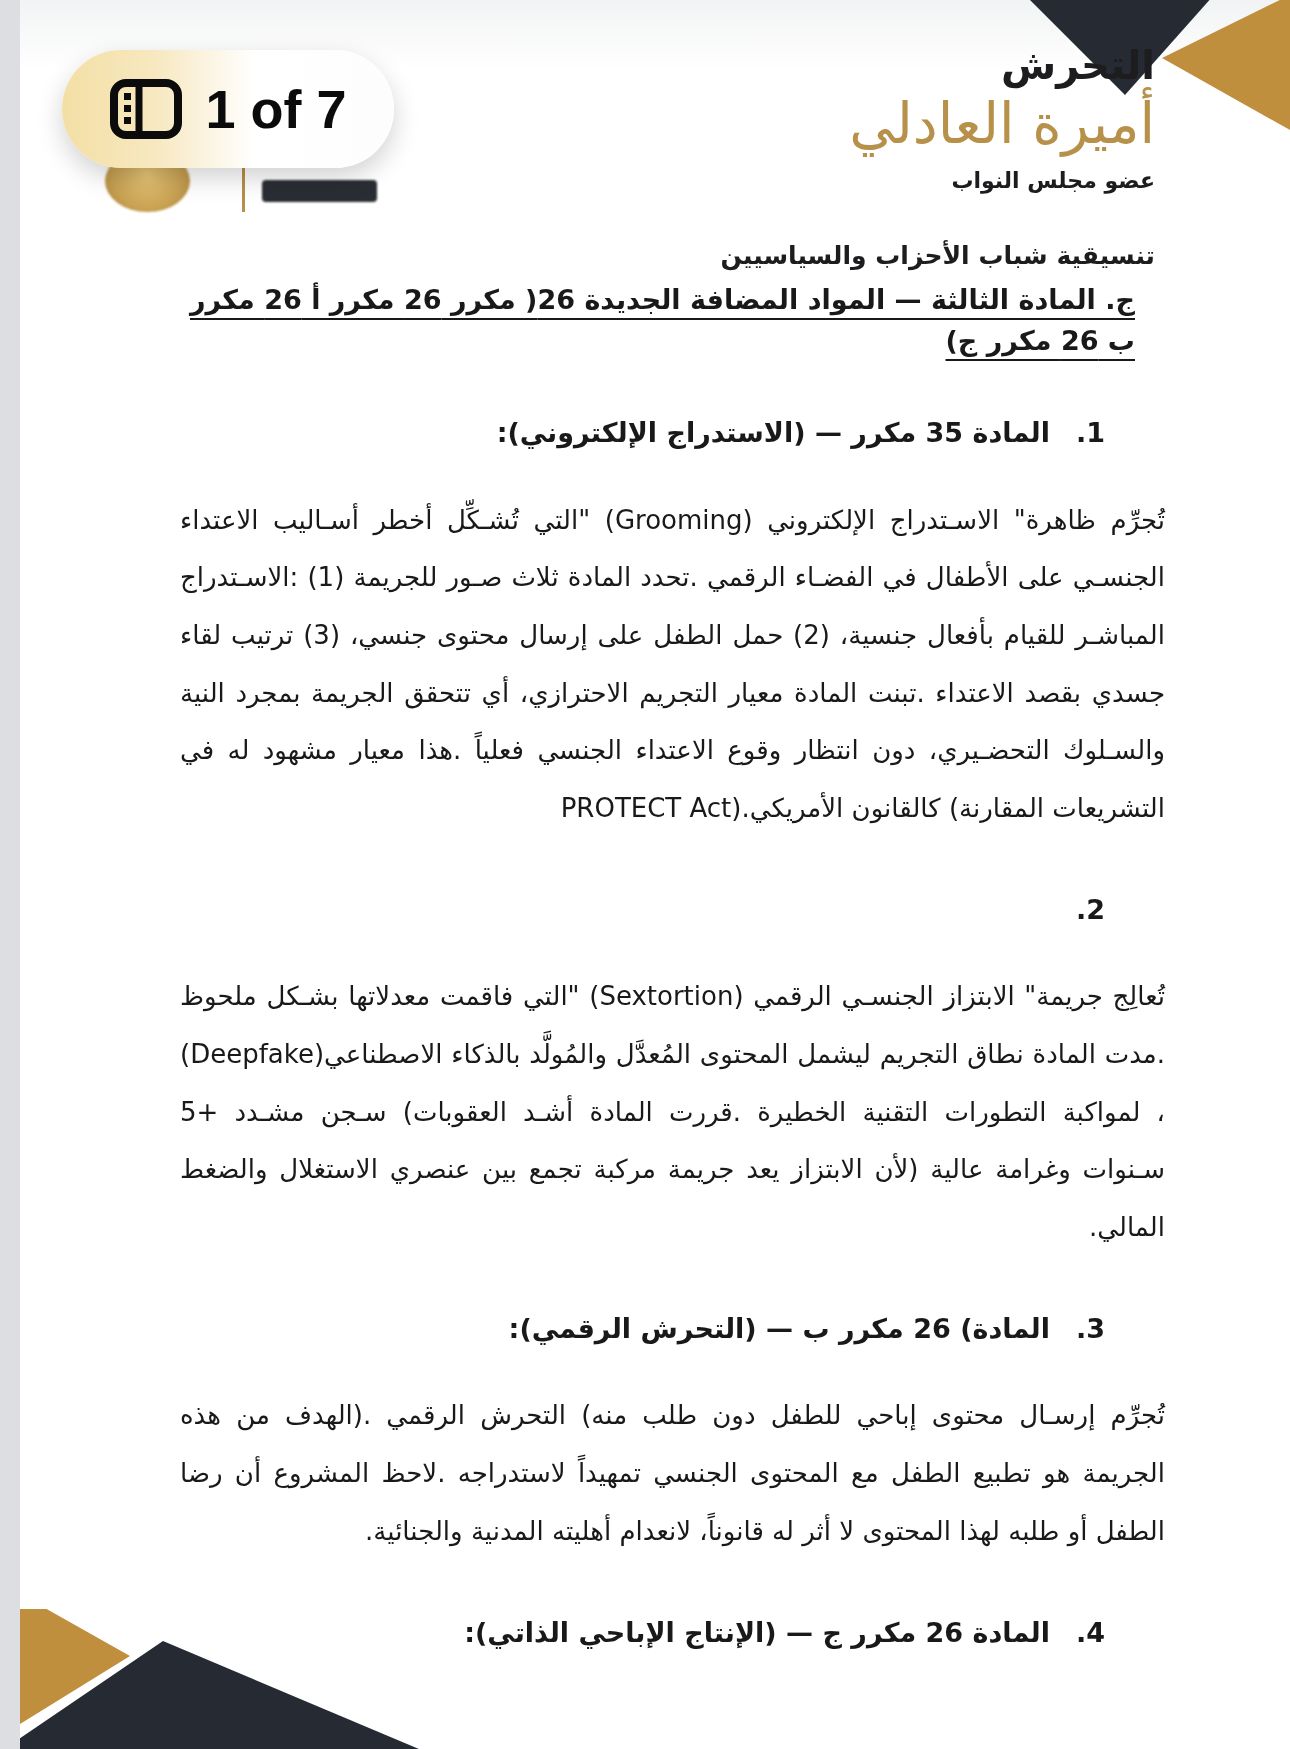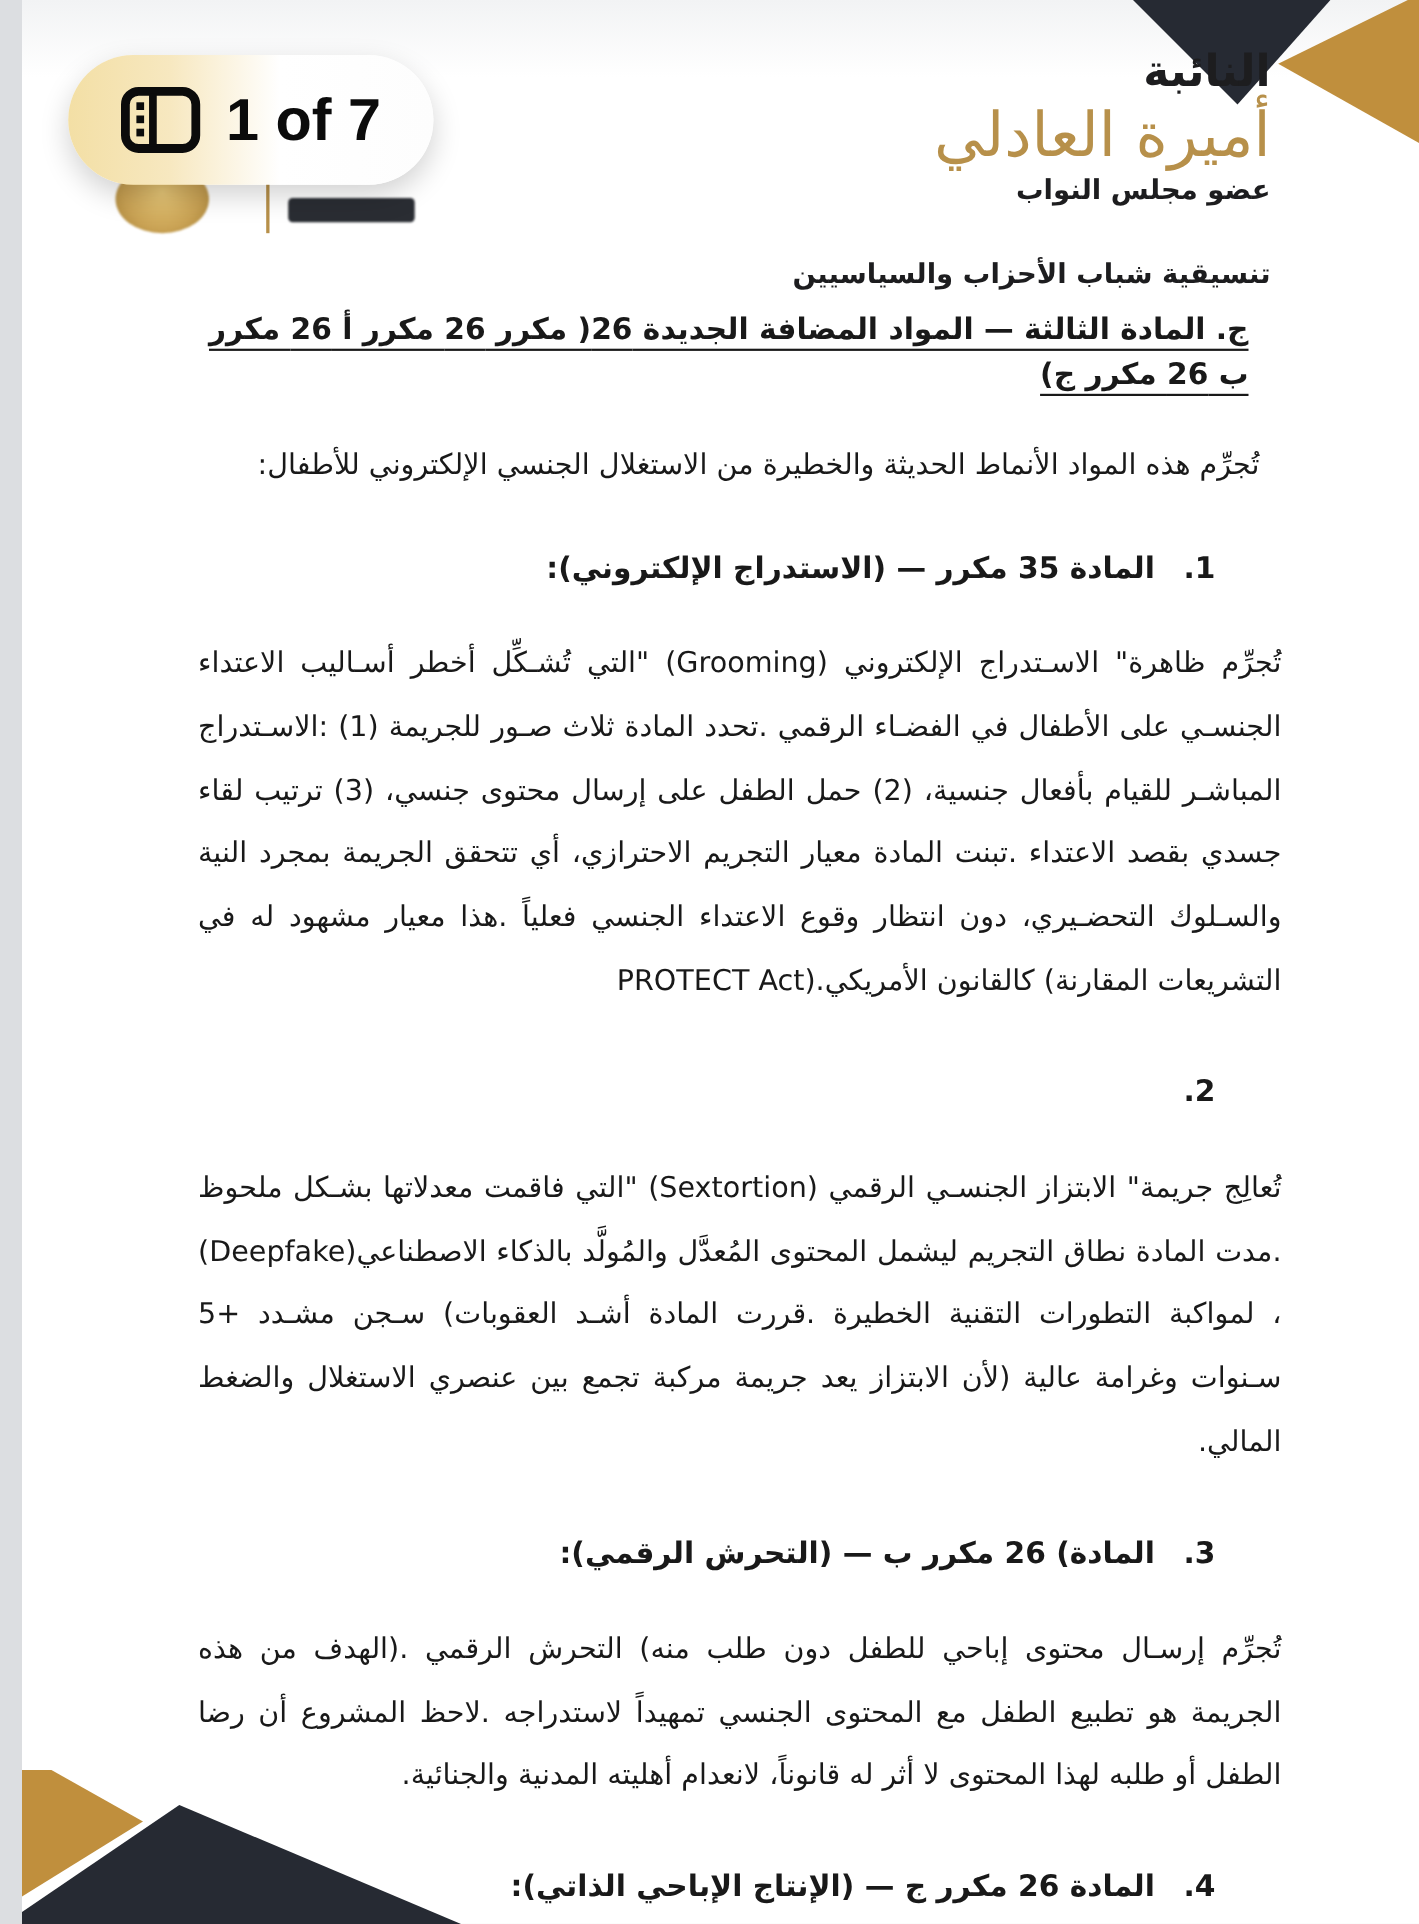--- a/index.html
+++ b/index.html
@@ -18,21 +18,21 @@
   #corner-tr{top:0;right:0;}
   #corner-bl{bottom:0;left:0;}
 
   
   .letterhead{
     position:absolute;top:42px;right:135px;text-align:right;direction:rtl;
     color:#1d1d1f;
   }
   .lh-title{font-size:40px;font-weight:bold;letter-spacing:0;line-height:1.15;}
   .lh-name{font-size:56px;font-weight:normal;color:#b7904a;line-height:1.2;margin-top:2px;}
-  .lh-role{font-size:25px;font-weight:bold;line-height:1.25;}
+  .lh-role{font-size:22px;font-weight:bold;margin-top:10px;line-height:1.25;}
   .lh-org{font-size:25px;font-weight:bold;line-height:1.3;margin-top:45px;}
 
   
   .logo-coin{
     position:absolute;left:85px;top:150px;width:85px;height:62px;border-radius:50%;
     background:radial-gradient(circle at 50% 40%,#e8c878 0%,#c9a254 60%,#a57f35 100%);
     filter:blur(1px);
   }
   .logo-divider{
     position:absolute;left:222px;top:162px;width:3px;height:50px;background:#b7904a;filter:blur(.5px);
@@ -79,21 +79,21 @@
     <polygon points="10,-30 255,-40 135,95" fill="#262a33"></polygon>
     <polygon points="172,58 300,-5 300,130" fill="#c08f3d"></polygon>
   </svg>
 
   <svg id="corner-bl" class="corner-svg" width="480" height="140" viewBox="0 0 480 140">
     <polygon points="143,32 470,170 -60,170" fill="#262a33"></polygon>
     <polygon points="0,-15 110,47 0,115" fill="#c08f3d"></polygon>
   </svg>
 
   <header class="letterhead">
-    <div class="lh-title">النائبة</div>
+    <div class="lh-title">التحرش</div>
     <div class="lh-name">أميرة العادلي</div>
     <div class="lh-role">عضو مجلس النواب</div>
     <div class="lh-org">تنسيقية شباب الأحزاب والسياسيين</div>
   </header>
 
   <div class="logo-coin"></div>
   <div class="logo-divider"></div>
   <div class="logo-bar"></div>
 
   <div class="badge">
@@ -102,21 +102,20 @@
       <line x1="30" y1="7" x2="30" y2="55" stroke="#0b0b0b" stroke-width="7"></line>
       <rect x="15" y="15" width="7" height="7" fill="#0b0b0b"></rect>
       <rect x="15" y="27" width="7" height="7" fill="#0b0b0b"></rect>
       <rect x="15" y="39" width="7" height="7" fill="#0b0b0b"></rect>
     </svg>
     <span class="label">1 of 7</span>
   </div>
 
   <main class="content">
     <h2 class="doc-title">ج. المادة الثالثة — المواد المضافة الجديدة 26( مكرر 26 مكرر أ 26 مكرر ب 26 مكرر ج)</h2>
-    <p class="intro">تُجرِّم هذه المواد الأنماط الحديثة والخطيرة من الاستغلال الجنسي الإلكتروني للأطفال:</p>
 
     <h3 class="item-heading">
       <span>1.</span>
       <span>المادة 35 مكرر — (الاستدراج الإلكتروني):</span>
     </h3>
     <p class="item-body">تُجرِّم ظاهرة" الاسـتدراج الإلكتروني (Grooming) "التي تُشـكِّل أخطر أسـاليب الاعتداء الجنسـي على الأطفال في الفضـاء الرقمي .تحدد المادة ثلاث صـور للجريمة (1) :الاسـتدراج المباشـر للقيام بأفعال جنسية، (2) حمل الطفل على إرسال محتوى جنسي، (3) ترتيب لقاء جسدي بقصد الاعتداء .تبنت المادة معيار التجريم الاحترازي، أي تتحقق الجريمة بمجرد النية والسـلوك التحضـيري، دون انتظار وقوع الاعتداء الجنسي فعلياً .هذا معيار مشهود له في التشريعات المقارنة) كالقانون الأمريكي.(PROTECT Act</p>
 
     <h3 class="item-heading">
       <span>2.</span>
     </h3>

